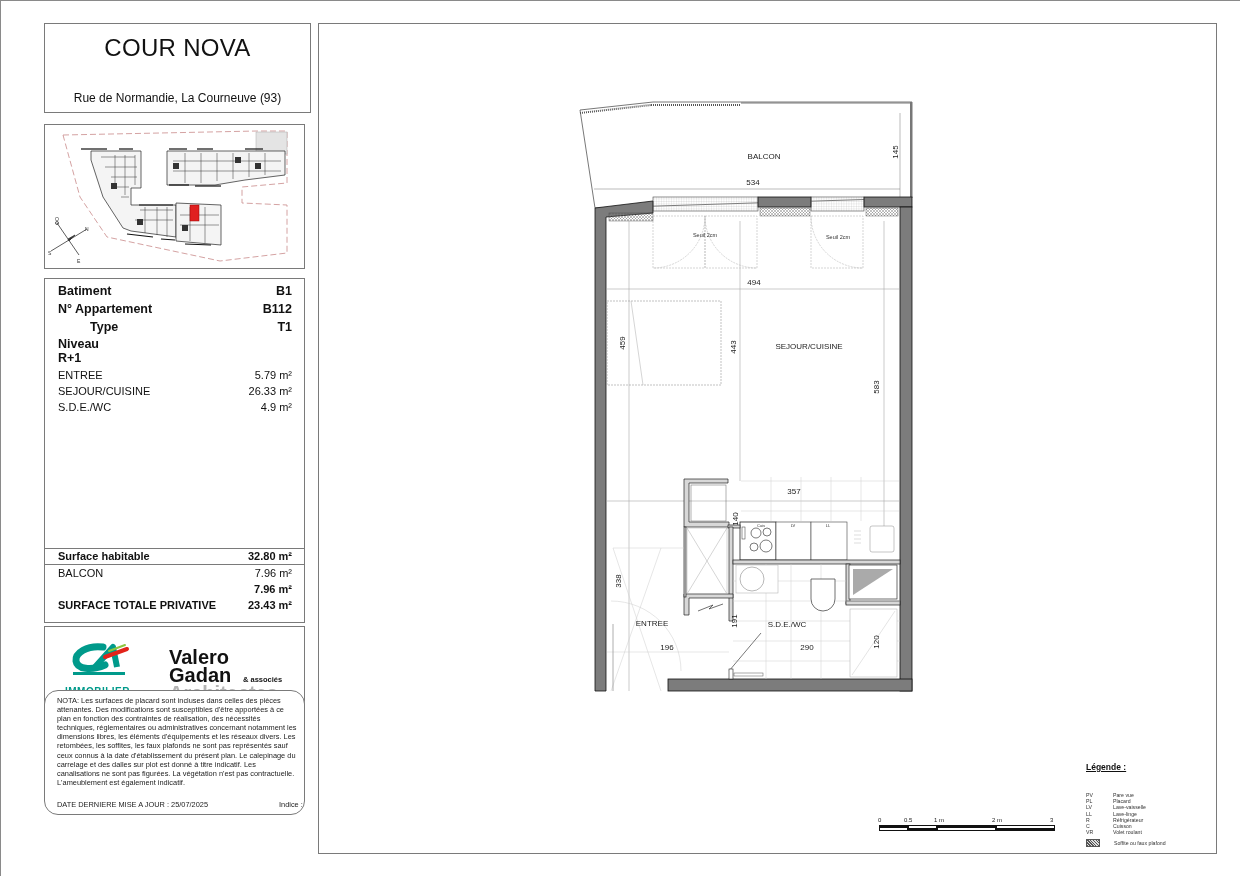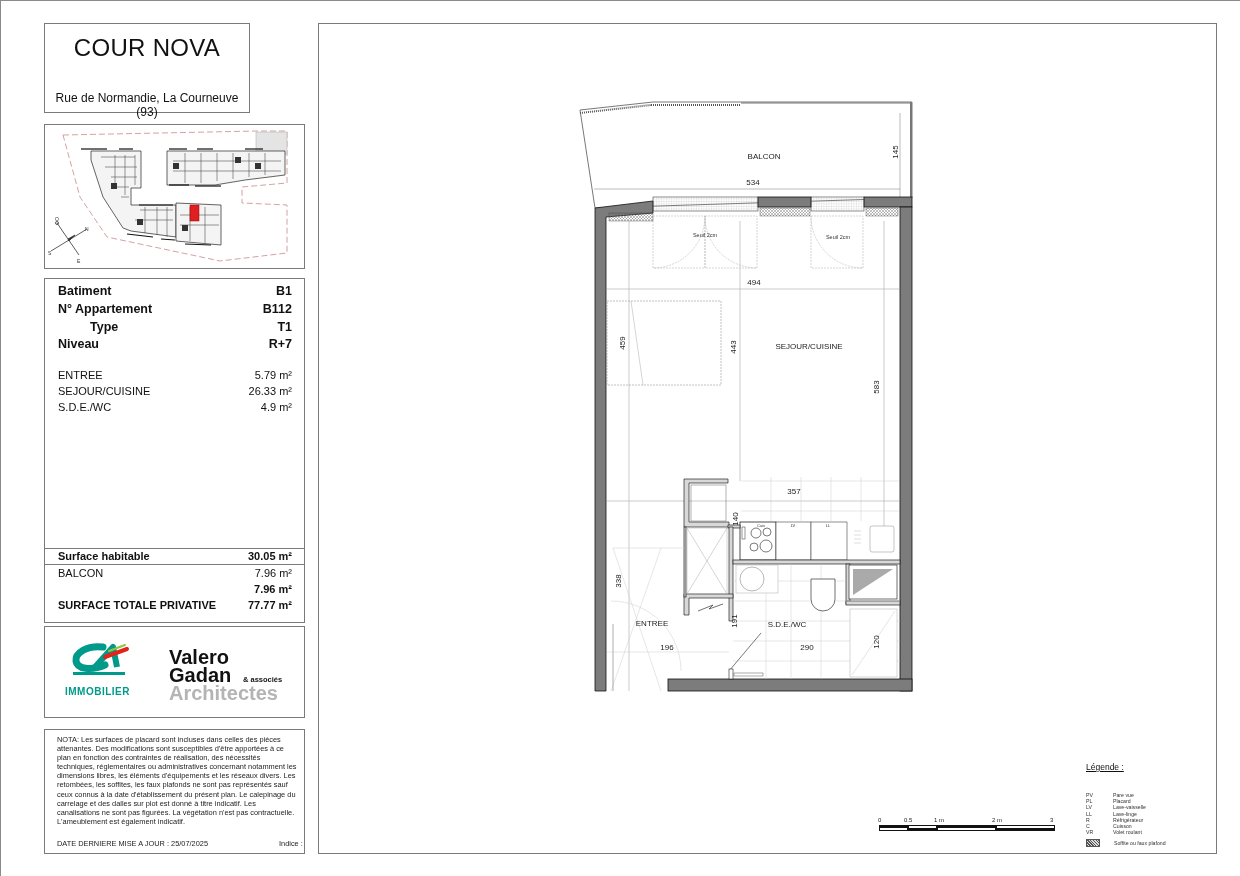--- a/index.html
+++ b/index.html
@@ -1,38 +1,38 @@
 <!DOCTYPE html>
 <html><head>
 <meta charset="utf-8">
 <style>
   html, body { margin:0; padding:0; background:#ffffff; }
   body { width:1240px; height:876px; position:relative; overflow:hidden; font-family:"Liberation Sans", sans-serif; color:#111; }
   .frame-top { position:absolute; left:0; top:0; width:1240px; height:1px; background:#8a8a8a; }
   .frame-left { position:absolute; left:0; top:0; width:1px; height:876px; background:#8a8a8a; }
   .box { position:absolute; border:1px solid #7a7a7a; background:#fff; box-sizing:border-box; }
-  #title-box { left:44px; top:23px; width:206px; height:90px; }
+  #title-box { left:44px; top:23px; width:267px; height:90px; }
   #title-box .title { position:absolute; left:0; right:0; top:10px; text-align:center; font-size:24px; letter-spacing:0.3px; }
   #title-box .address { position:absolute; left:0; right:0; top:67px; text-align:center; font-size:12px; }
   #site-box { left:44px; top:124px; width:261px; height:145px; }
   #site-box svg { position:absolute; left:0; top:0; }
   #info-box { left:44px; top:278px; width:261px; height:345px; }
   .info-row { position:absolute; left:13px; right:12px; display:flex; justify-content:space-between; }
   .info-row.bold { font-weight:bold; font-size:12.5px; }
   .info-row.room { font-size:11px; }
   .sep { position:absolute; left:0; right:0; height:1px; background:#7a7a7a; }
   #logo-box { left:44px; top:626px; width:261px; height:92px; }
-  #nota-box { left:44px; top:729px; width:261px; height:125px; }
+  #nota-box { left:44px; top:690px; width:261px; height:125px;border-radius:14px; }
   #nota-box .nota { position:absolute; left:12px; top:5px; width:240px; font-size:7.4px; line-height:9.1px; color:#222; }
   #nota-box .date { position:absolute; left:12px; top:109px; font-size:7.4px; color:#222; }
   #nota-box .indice { position:absolute; left:210px; top:109px; font-size:7.4px; color:#222;margin-left:24px; }
   #plan-box { left:318px; top:23px; width:899px; height:831px; }
   #plan-box svg { position:absolute; left:0; top:0; }
   .legend { position:absolute; left:1086px; top:762px; font-size:5.2px; color:#333; }
-  .legend .lt { font-size:8.5px; font-weight:normal; text-decoration:underline; margin-bottom:20px; color:#111; }
+  .legend .lt { font-size:8.5px; font-weight:bold; text-decoration:underline; margin-bottom:20px; color:#111; }
   .legend .lr { display:flex; height:6.2px; line-height:6.2px; }
   .legend .lr .k { width:27px; }
   .legend .soffit { display:flex; align-items:center; margin-top:4px; }
   .legend .sw { width:12px; height:6px; margin-right:14px; background:repeating-linear-gradient(45deg,#555 0 1px,#ddd 1px 2px); border:1px solid #555; }
   .scale { position:absolute; left:878px; top:817px; width:180px; height:20px; }
   .scale .lbl { position:absolute; top:0; font-size:6px; color:#222; }
   .scale .bar { position:absolute; top:8px; height:6px; box-sizing:border-box; border:1px solid #111; }
 </style>
 </head>
 <body>
@@ -125,53 +125,53 @@
     <span>B1</span>
   </div>
   <div class="info-row bold" style="top:23px;">
     <span>N° Appartement</span>
     <span>B112</span>
   </div>
   <div class="info-row bold" style="top:41px;margin-left:32px;">
     <span>Type</span>
     <span>T1</span>
   </div>
-  <div class="info-row bold" style="top:58px;">
+  <div class="info-row bold" style="top:58px;flex-direction:column;">
     <span>Niveau</span>
-    <span>R+7</span>
+    <span>R+1</span>
   </div>
   <div class="info-row room" style="top:90px;">
     <span>ENTREE</span>
     <span>5.79 m²</span>
   </div>
   <div class="info-row room" style="top:106px;">
     <span>SEJOUR/CUISINE</span>
     <span>26.33 m²</span>
   </div>
   <div class="info-row room" style="top:122px;">
     <span>S.D.E./WC</span>
     <span>4.9 m²</span>
   </div>
 
   <div class="sep" style="top:269px;"></div>
   <div class="info-row bold" style="top:271px; font-size:11px;">
     <span>Surface habitable</span>
-    <span>30.05 m²</span>
+    <span>32.80 m²</span>
   </div>
   <div class="sep" style="top:285px;"></div>
   <div class="info-row room" style="top:288px;">
     <span>BALCON</span>
     <span>7.96 m²</span>
   </div>
   <div class="info-row bold" style="top:304px; font-size:11px; justify-content:flex-end;">
     <span>7.96 m²</span>
   </div>
   <div class="info-row bold" style="top:320px; font-size:11px;justify-content:space-between;">
     <span>SURFACE TOTALE PRIVATIVE</span>
-    <span>77.77 m²</span>
+    <span>23.43 m²</span>
   </div>
 </div>
 
 <div class="box" id="logo-box">
   <svg width="259" height="90" viewBox="0 0 259 90">
     <g>
       <path d="M58,20 C42,18 30,26 31,34 C32,42 46,44 60,38" fill="none" stroke="#009a8b" stroke-width="7" stroke-linecap="round"></path>
       <path d="M50,40 L68,20 L72,40" fill="none" stroke="#009a8b" stroke-width="6" stroke-linejoin="round"></path>
       <path d="M60,30 L82,22" stroke="#e2231a" stroke-width="4" stroke-linecap="round"></path>
       <path d="M64,24 L80,18" stroke="#8dc63f" stroke-width="2" stroke-linecap="round"></path>

